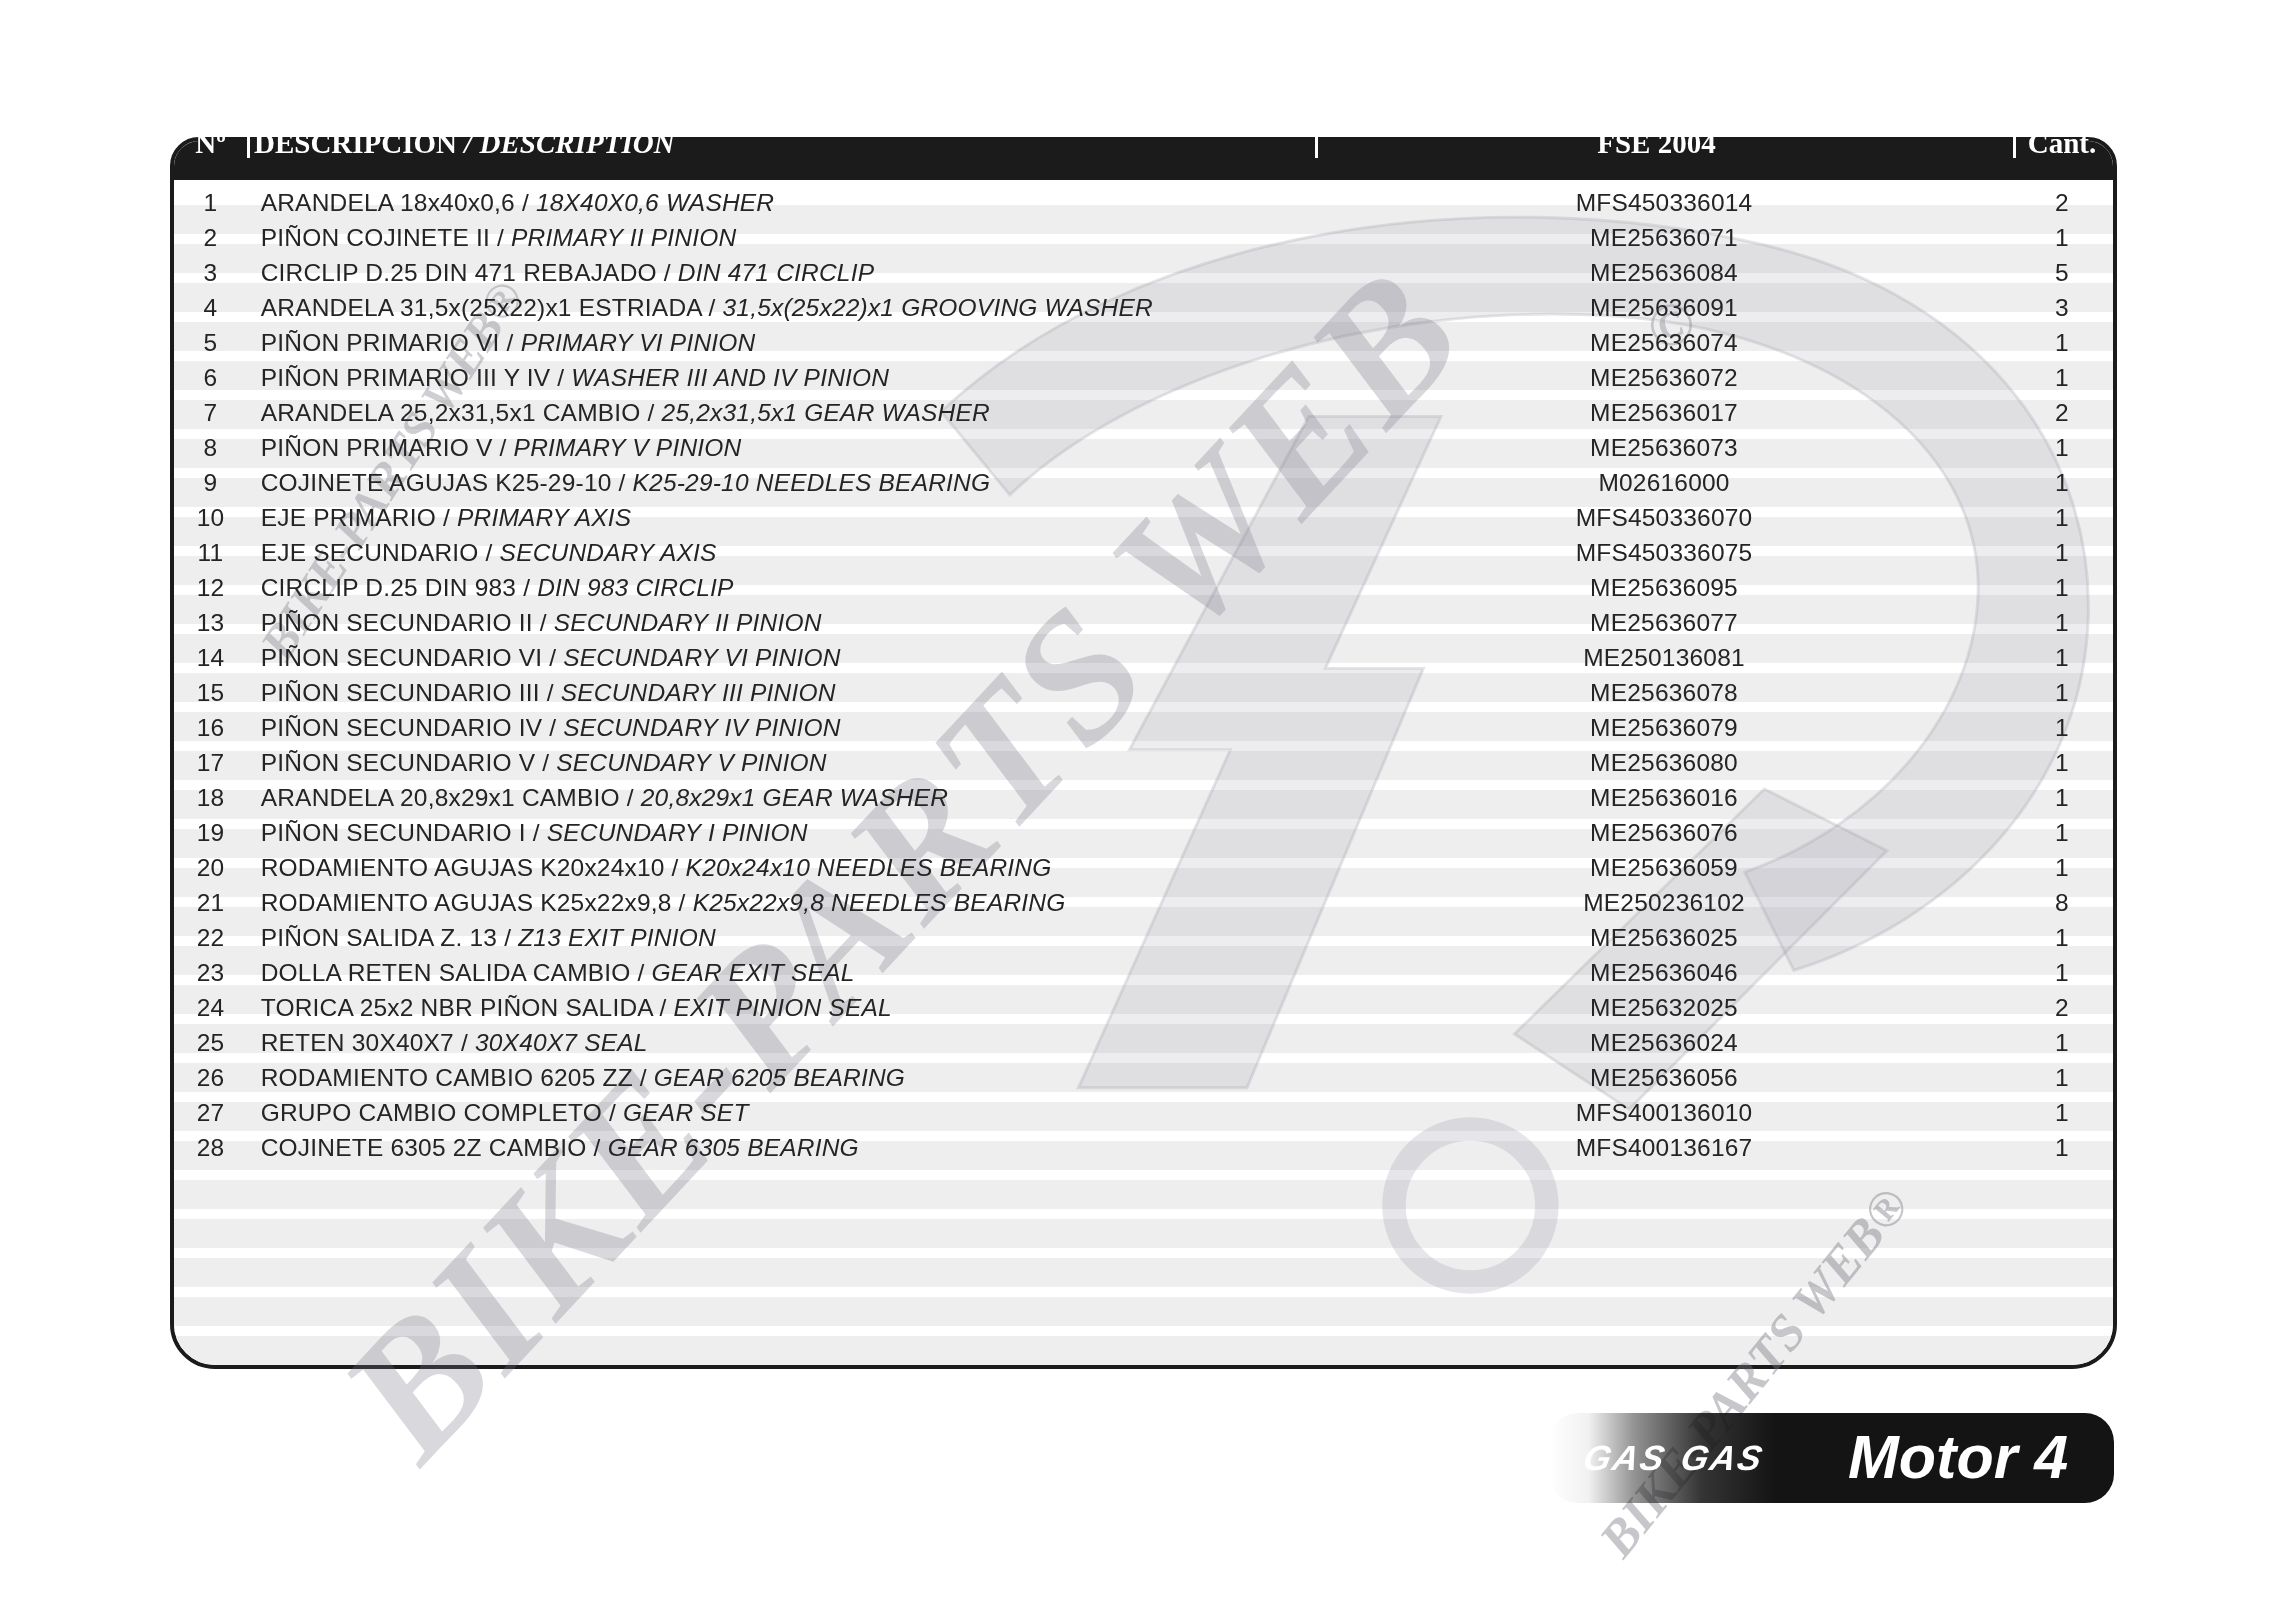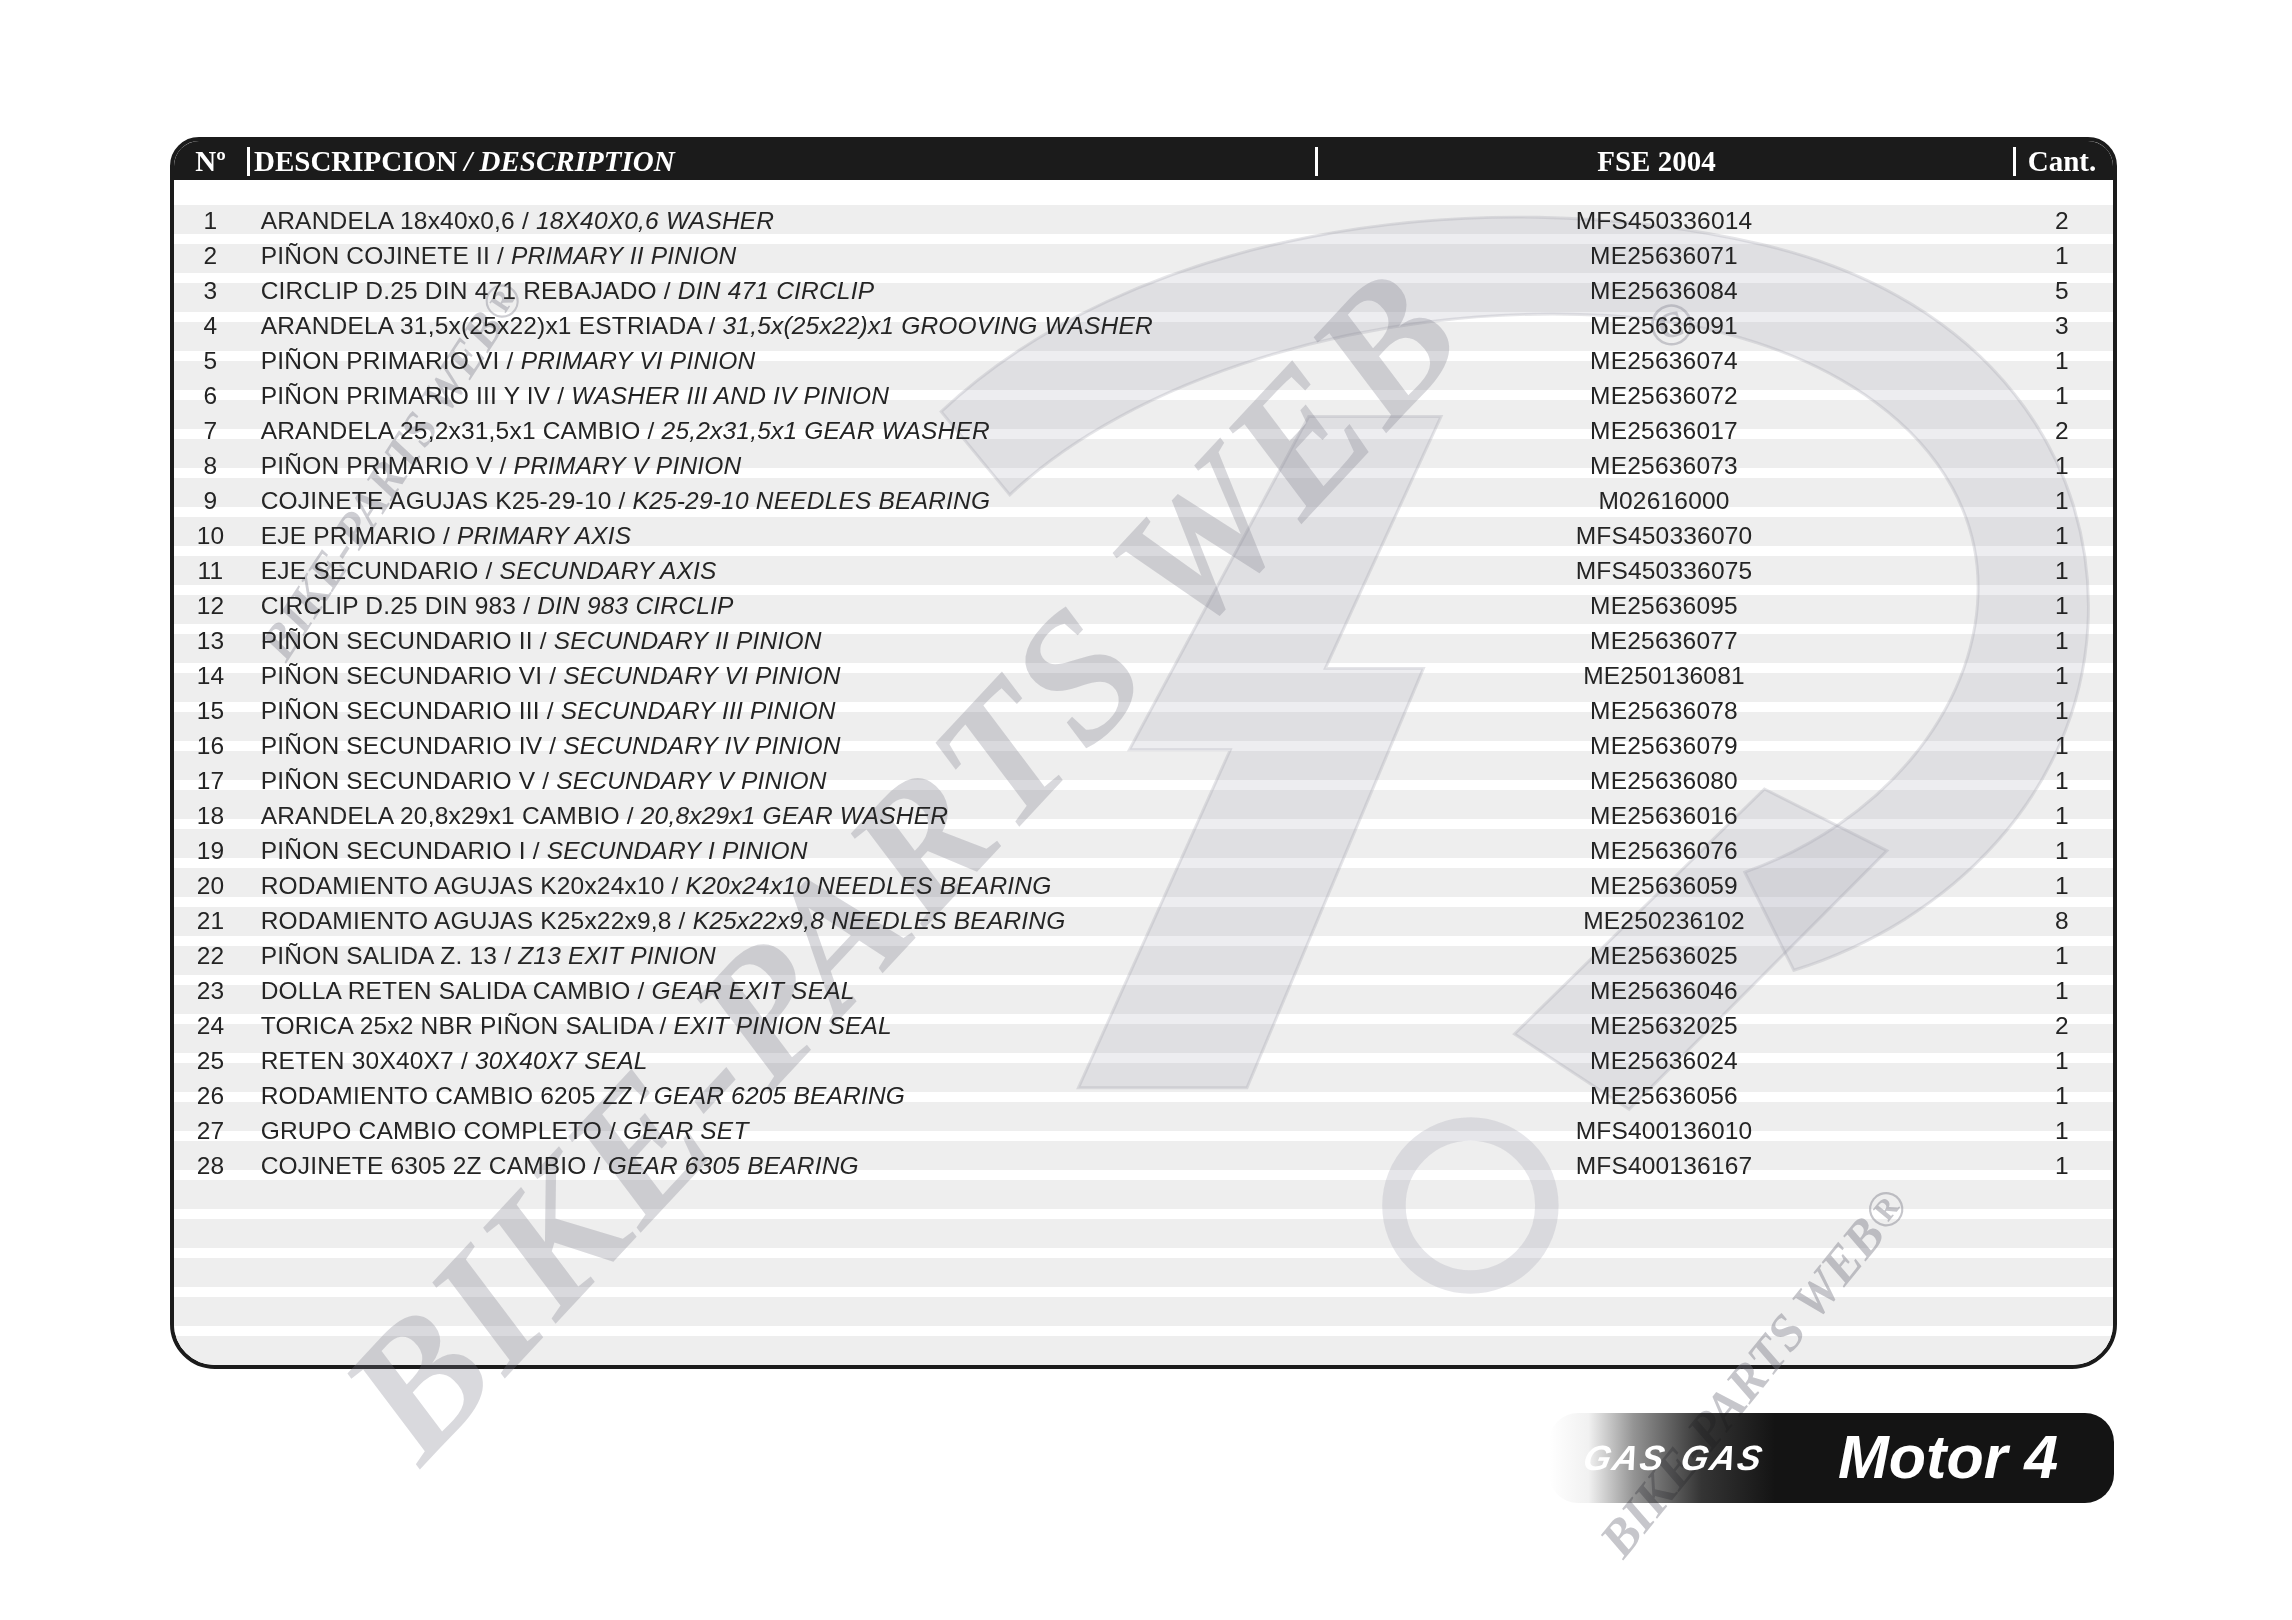--- a/index.html
+++ b/index.html
@@ -30,21 +30,21 @@
   .wm-big   { left:902px;  top:863px;  font-size:181px; letter-spacing:3.9px;
               transform:translate(-50%,-50%) rotate(-47deg); }
   .wm-s1    { left:392px;  top:470px;  font-size:49px; color:rgba(120,120,132,0.36);
               transform:translate(-50%,-50%) rotate(-57deg); }
   .wm-s2    { left:1754px; top:1372px; font-size:51px; color:rgba(120,120,132,0.42);
               transform:translate(-50%,-50%) rotate(-51deg); }
   .wm-copy  { left:1671px; top:325px; font-size:61px; font-style:normal;
               color:rgba(130,130,142,0.38); transform:translate(-50%,-50%) rotate(-15deg); }
 
   
-  .table-text { position:absolute; left:174px; top:142px; width:1937px; z-index:3; }
+  .table-text { position:absolute; left:174px; top:124px; width:1937px; z-index:3; }
   .thead {
     position:relative; display:flex; height:39px; align-items:center;
     color:#ffffff; font-family:"Liberation Serif", serif; font-weight:700; font-size:29px;
   }
   .th-num  { width:73px;  text-align:center; }
   .th-desc { flex:1; padding-left:7px; box-sizing:border-box; }
   .th-part { width:713px; text-align:center; }
   .th-qty  { width:98px; text-align:center; }
   .hsep { position:absolute; top:4.9px; height:29px; width:2.9px; background:#ffffff; }
   .hsep-1 { left:73px; } .hsep-2 { left:1141px; } .hsep-3 { left:1839px; }
@@ -66,21 +66,21 @@
     border-radius:29px; z-index:4;
     background:linear-gradient(90deg, rgba(17,17,17,0) 0%, rgba(17,17,17,0.06) 7%,
       rgba(17,17,17,0.45) 15%, rgba(17,17,17,0.85) 27%, #141414 40%, #141414 100%);
   }
   .gasgas {
     position:absolute; left:35px; top:50%; transform:translateY(-50%) skewX(-12deg);
     display:flex; gap:15.7px; color:#ffffff; font-weight:900; font-style:italic;
     font-size:35px; letter-spacing:2px; font-family:"Liberation Sans", sans-serif;
   }
   .motor4 {
-    position:absolute; left:289px; top:50%; transform:translateY(-52%);
+    position:absolute; left:299px; top:50%; transform:translateY(-52%);
     color:#ffffff; font-weight:900; font-style:italic; font-size:61px;
     font-family:"Liberation Sans", sans-serif; letter-spacing:0px;
   }
 </style>
 </head>
 <body>
 
 <div class="page">
 
   <div class="table-bg">

